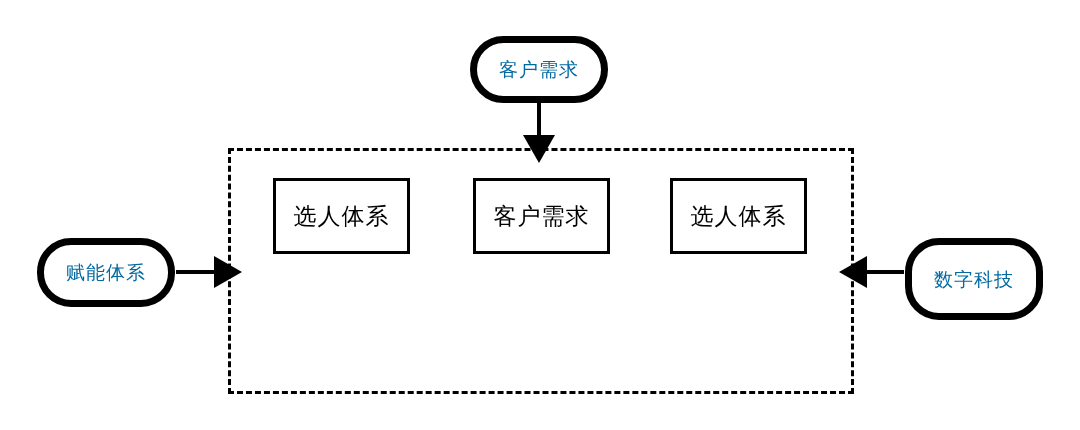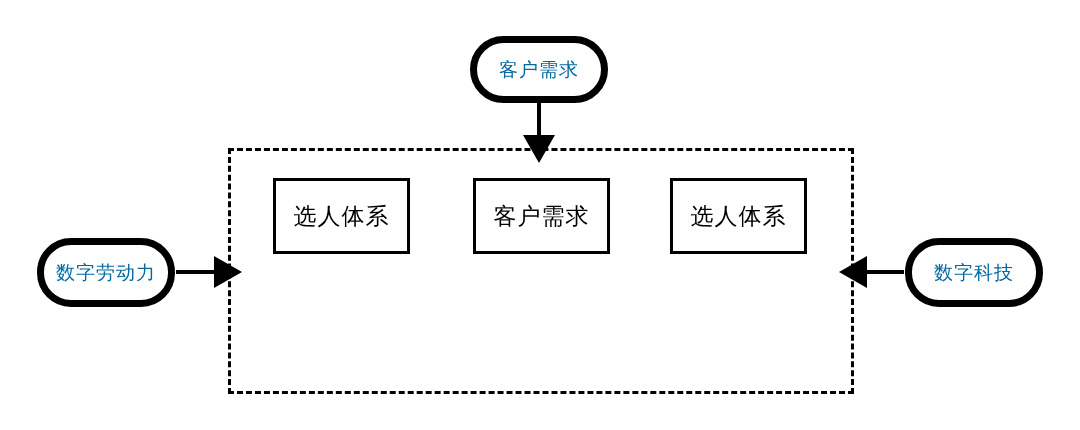--- a/index.html
+++ b/index.html
@@ -90,24 +90,24 @@
     <line x1="176" y1="272" x2="220" y2="272" stroke="#000000" stroke-width="4" marker-end="url(#arrowhead-right)"></line>
 
     <line x1="904" y1="272" x2="861" y2="272" stroke="#000000" stroke-width="4" marker-end="url(#arrowhead-left)"></line>
   </svg>
 
   <div class="node rounded" style="left:470px; top:36px; width:138px; height:67px;">
     <span class="node-label">客户需求</span>
   </div>
 
   <div class="node rounded" style="left:37px; top:238px; width:138px; height:69px;">
-    <span class="node-label">数字劳动力</span>
+    <span class="node-label">赋能体系</span>
   </div>
 
-  <div class="node rounded" style="left:905px; top:238px; width:138px; height:69px;">
+  <div class="node rounded" style="left:905px; top:238px; width:138px; height:82px;">
     <span class="node-label">数字科技</span>
   </div>
 
   <div class="dashed-container" style="left:228px; top:148px; width:626px; height:246px;"></div>
 
   <div class="inner-box" style="left:273px; top:178px; width:137px; height:76px;">
     <span class="inner-label">选人体系</span>
   </div>
 
   <div class="inner-box" style="left:473px; top:178px; width:137px; height:76px;">

